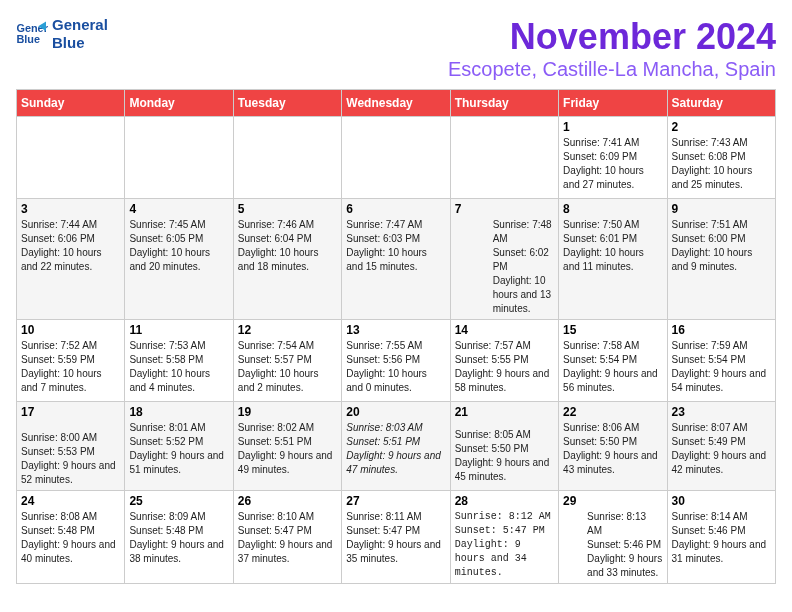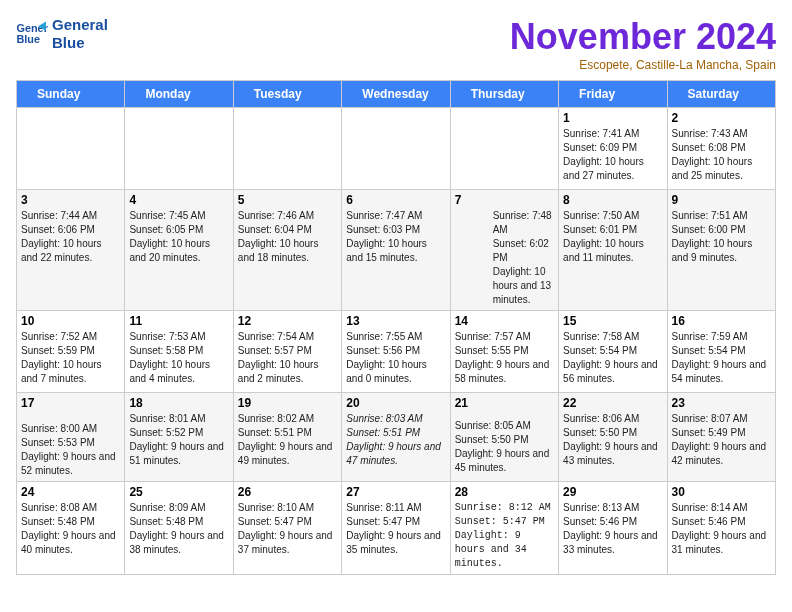--- a/index.html
+++ b/index.html
@@ -27,32 +27,32 @@
     }
     .title-area {
       text-align: right;
     }
     .month-title {
       font-size: 36px;
       font-weight: bold;
       color: #6d28d9;
     }
     .location-title {
-      font-size: 12px;
-      color: #a16207;
+      font-size: 20px;
+      color: #8b5cf6;
     }
     .calendar {
       width: 100%;
       border-collapse: collapse;
       font-size: 11px;
     }
     .calendar th {
-      background: #3b82f6;
+      background: #ef4444;
       color: #fff;
-      padding: 6px 20px;
+      padding: 6px 4px;
       text-align: left;
       font-size: 12px;
       border: 1px solid #ccc;
     }
     .calendar td {
       border: 1px solid #ccc;
       vertical-align: top;
       padding: 3px 4px;
       height: 82px;
       width: 108px;
@@ -291,21 +291,21 @@
 Daylight: 9 hours and 35 minutes.</div>
         </td>
         <td>
           <span class="day-number">28</span>
           <div class="day-info" style="white-space: pre-line; font-family: Liberation Mono, monospace;">Sunrise: 8:12 AM
 Sunset: 5:47 PM
 Daylight: 9 hours and 34 minutes.</div>
         </td>
         <td>
           <span class="day-number">29</span>
-          <div class="day-info" style="white-space: pre-line;">Sunrise: 8:13 AM
+          <div class="day-info" style="white-space: pre-line; margin-left: 24px;">Sunrise: 8:13 AM
 Sunset: 5:46 PM
 Daylight: 9 hours and 33 minutes.</div>
         </td>
         <td>
           <span class="day-number">30</span>
           <div class="day-info" style="white-space: pre-line;">Sunrise: 8:14 AM
 Sunset: 5:46 PM
 Daylight: 9 hours and 31 minutes.</div>
         </td>
       </tr>

